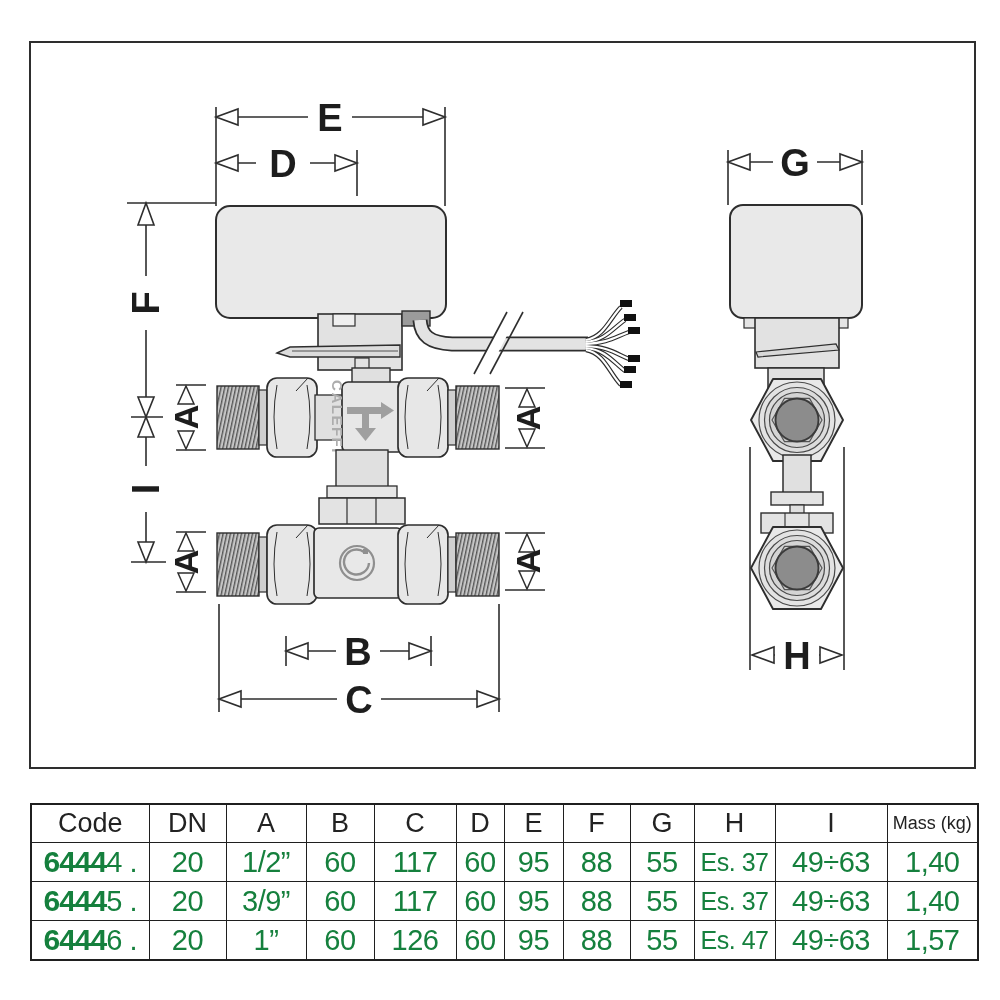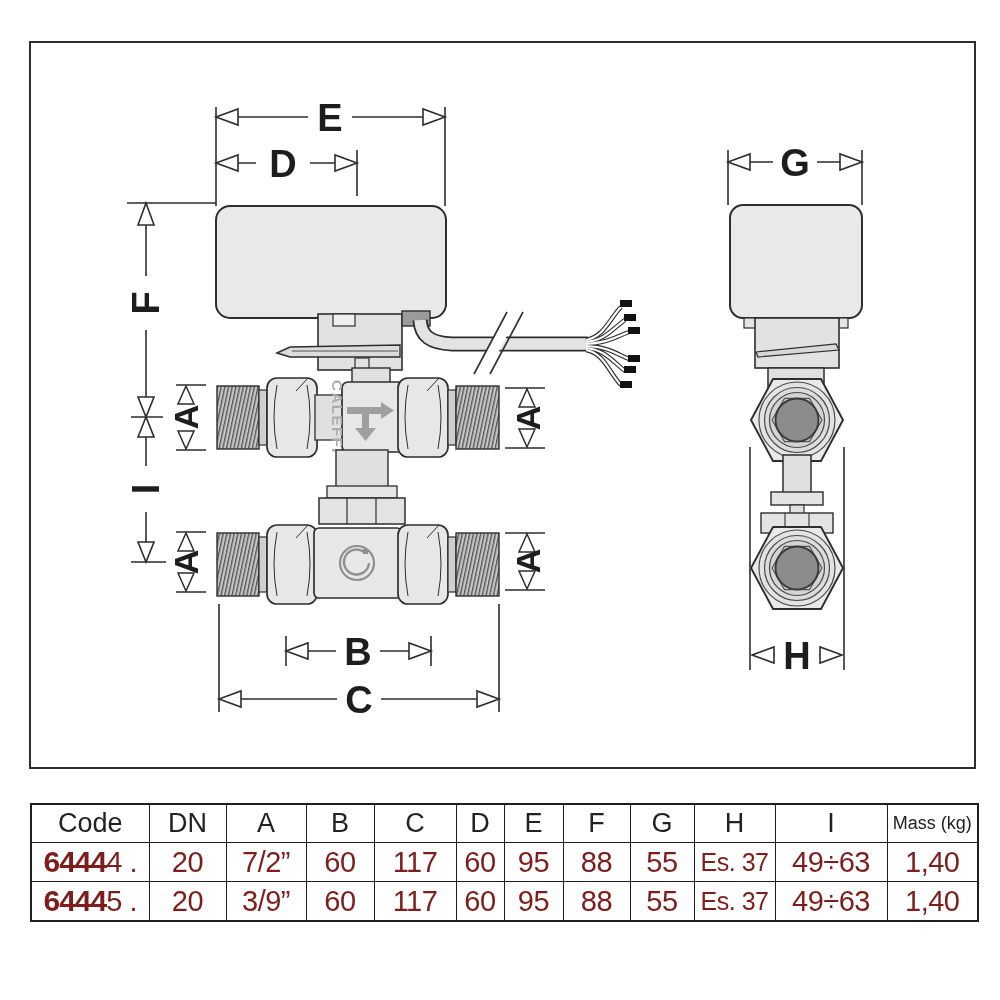--- a/index.html
+++ b/index.html
@@ -5,21 +5,21 @@
   html,body{margin:0;padding:0;background:#fff;}
   #stage{position:relative;width:1000px;height:1000px;background:#fff;overflow:hidden;
          font-family:"Liberation Sans", sans-serif;}
   #drawing{position:absolute;left:0;top:0;}
   .dim-label{font-family:"Liberation Sans",sans-serif;font-weight:700;fill:#1d1d1d;}
   .brand-v{font-family:"Liberation Sans",sans-serif;font-weight:700;fill:#adadad;letter-spacing:1.5px;}
   
   #spec-table{position:absolute;left:30px;top:803px;width:947px;border-collapse:collapse;
               table-layout:fixed;background:#fff;}
   #spec-table td,#spec-table th{border:1.6px solid #1f1f1f;text-align:center;vertical-align:middle;
-              padding:0;color:#7f1d1d;overflow:hidden;white-space:nowrap;}
+              padding:0;color:#15803d;overflow:hidden;white-space:nowrap;}
   #spec-table{border:2.5px solid #1f1f1f;}
   #spec-table thead th{height:37px;font-size:27px;font-weight:400;color:#222;}
   #spec-table thead th.mass-h{font-size:18px;margin-left:8px;}
   #spec-table tbody td{height:38px;font-size:29px;font-weight:400;letter-spacing:-0.5px;}
   #spec-table tbody td.h-col{font-size:25px;margin-left:34px;}
   .code-bold{font-weight:700;font-size:30px;letter-spacing:-1px;}
   .code-rest{font-weight:400;font-size:29px;}
 </style>
 </head>
 <body>
@@ -280,21 +280,21 @@
       <th>G</th>
       <th>H</th>
       <th>I</th>
       <th class="mass-h">Mass (kg)</th>
     </tr>
   </thead>
   <tbody>
     <tr>
       <td><span class="code-bold">6444</span><span class="code-rest">4 .</span></td>
       <td>20</td>
-      <td>7/2”</td>
+      <td>1/2”</td>
       <td>60</td>
       <td>117</td>
       <td>60</td>
       <td>95</td>
       <td>88</td>
       <td>55</td>
       <td class="h-col">Es. 37</td>
       <td>49÷63</td>
       <td>1,40</td>
     </tr>
@@ -305,16 +305,30 @@
       <td>60</td>
       <td>117</td>
       <td>60</td>
       <td>95</td>
       <td>88</td>
       <td>55</td>
       <td class="h-col">Es. 37</td>
       <td>49÷63</td>
       <td>1,40</td>
     </tr>
+    <tr>
+      <td><span class="code-bold">6444</span><span class="code-rest">6 .</span></td>
+      <td>20</td>
+      <td>1”</td>
+      <td>60</td>
+      <td>126</td>
+      <td>60</td>
+      <td>95</td>
+      <td>88</td>
+      <td>55</td>
+      <td class="h-col">Es. 47</td>
+      <td>49÷63</td>
+      <td>1,57</td>
+    </tr>
   </tbody>
 </table>
 
 </div>
 
 </body></html>

